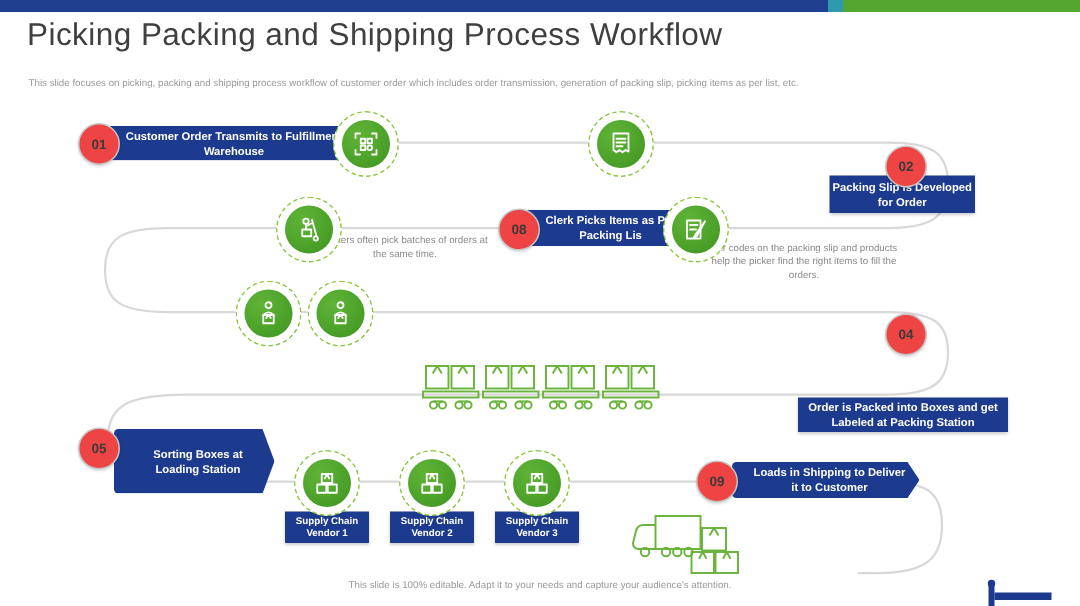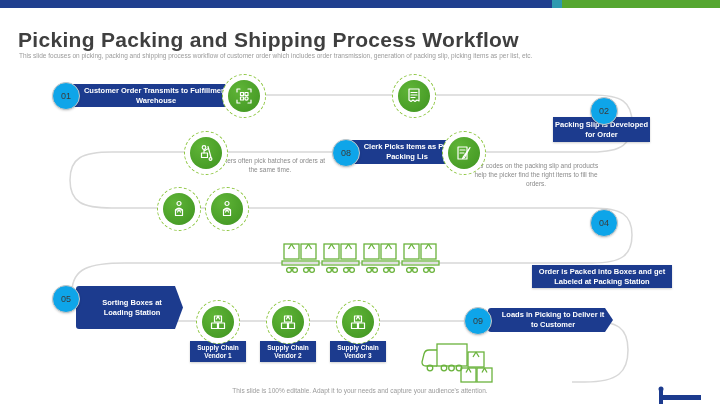--- a/index.html
+++ b/index.html
@@ -7,35 +7,35 @@
     width:720px;height:404px;position:relative;overflow:hidden;
     background:#ffffff;font-family:"Liberation Sans",sans-serif;
   }
   
   .topbar{position:absolute;top:0;left:0;width:720px;height:8px;display:flex;}
   .topbar .seg-blue{width:552px;background:#20408f;}
   .topbar .seg-teal{width:10px;background:#2e9ab0;}
   .topbar .seg-green{flex:1;background:#55a630;}
   
   .title{
-    position:absolute;left:18px;top:28px;width:600px;
-    font-size:21px;font-weight:bold;color:#3f3f3f;letter-spacing:.3px;
+    position:absolute;left:18px;top:12px;width:600px;
+    font-size:21px;font-weight:normal;color:#3f3f3f;letter-spacing:.3px;
   }
   .subtitle{
     position:absolute;left:19px;top:52px;width:560px;
     font-size:6.5px;color:#9a9a9a;line-height:1.3;
   }
   
   #flow-svg{position:absolute;left:0;top:0;z-index:1;}
   
   .numcircle{
     position:absolute;width:26px;height:26px;border-radius:50%;
-    background:#0ea5e9;border:1px solid #c6c6c6;z-index:5;
+    background:#ef4444;border:1px solid #c6c6c6;z-index:5;
     display:flex;align-items:center;justify-content:center;
-    font-size:9px;font-weight:normal;color:#3a3a3a;
+    font-size:9px;font-weight:bold;color:#3a3a3a;
     box-shadow:0 1px 2px rgba(0,0,0,.15);
     text-align:center;
   }
   
   .banner{
     position:absolute;background:#1c3b8e;color:#fff;z-index:3;
     display:flex;align-items:center;justify-content:center;text-align:center;
     font-size:7.5px;font-weight:bold;line-height:1.3;
     box-shadow:0 1px 2px rgba(0,0,0,.2);
   }
@@ -141,21 +141,21 @@
 <div class="numcircle" style="left:332px;top:139px;">08</div>
 <div class="numcircle" style="left:590px;top:209px;">04</div>
 <div class="numcircle" style="left:52px;top:285px;">05</div>
 <div class="numcircle" style="left:464px;top:307px;">09</div>
 
 <div class="banner arrow" style="left:70px;top:84px;width:148px;height:23px;padding-left:12px;">Customer Order Transmits to Fulfillment Warehouse</div>
 <div class="banner" style="left:553px;top:117px;width:97px;height:25px;">Packing Slip is Developed for Order</div>
 <div class="banner arrow" style="left:350px;top:140px;width:90px;height:24px;padding-left:12px;">Clerk Picks Items as Per Packing Lis</div>
 <div class="banner" style="left:532px;top:231px;width:140px;height:23px;margin-top:34px;">Order is Packed into Boxes and get Labeled at Packing Station</div>
 <div class="banner arrow" style="left:76px;top:286px;width:88px;height:43px;padding-left:12px;">Sorting Boxes at Loading Station</div>
-<div class="banner arrow" style="left:488px;top:308px;width:106px;height:24px;padding-left:12px;">Loads in Picking to Deliver it to Customer</div>
+<div class="banner arrow" style="left:488px;top:308px;width:106px;height:24px;padding-left:12px;">Loads in Shipping to Deliver it to Customer</div>
 
 <div class="icn" style="left:222px;top:74px;">
   <span class="inner">
       <svg width="20" height="20" viewBox="0 0 20 20">
     <path d="M3 6 V3 H6 M14 3 H17 V6 M17 14 V17 H14 M6 17 H3 V14"></path>
     <rect x="6.5" y="6.5" width="3" height="3"></rect>
     <rect x="11" y="6.5" width="3" height="3"></rect>
     <rect x="6.5" y="11" width="3" height="3"></rect>
     <circle cx="12.5" cy="12.5" r="1.6"></circle>
   </svg>

